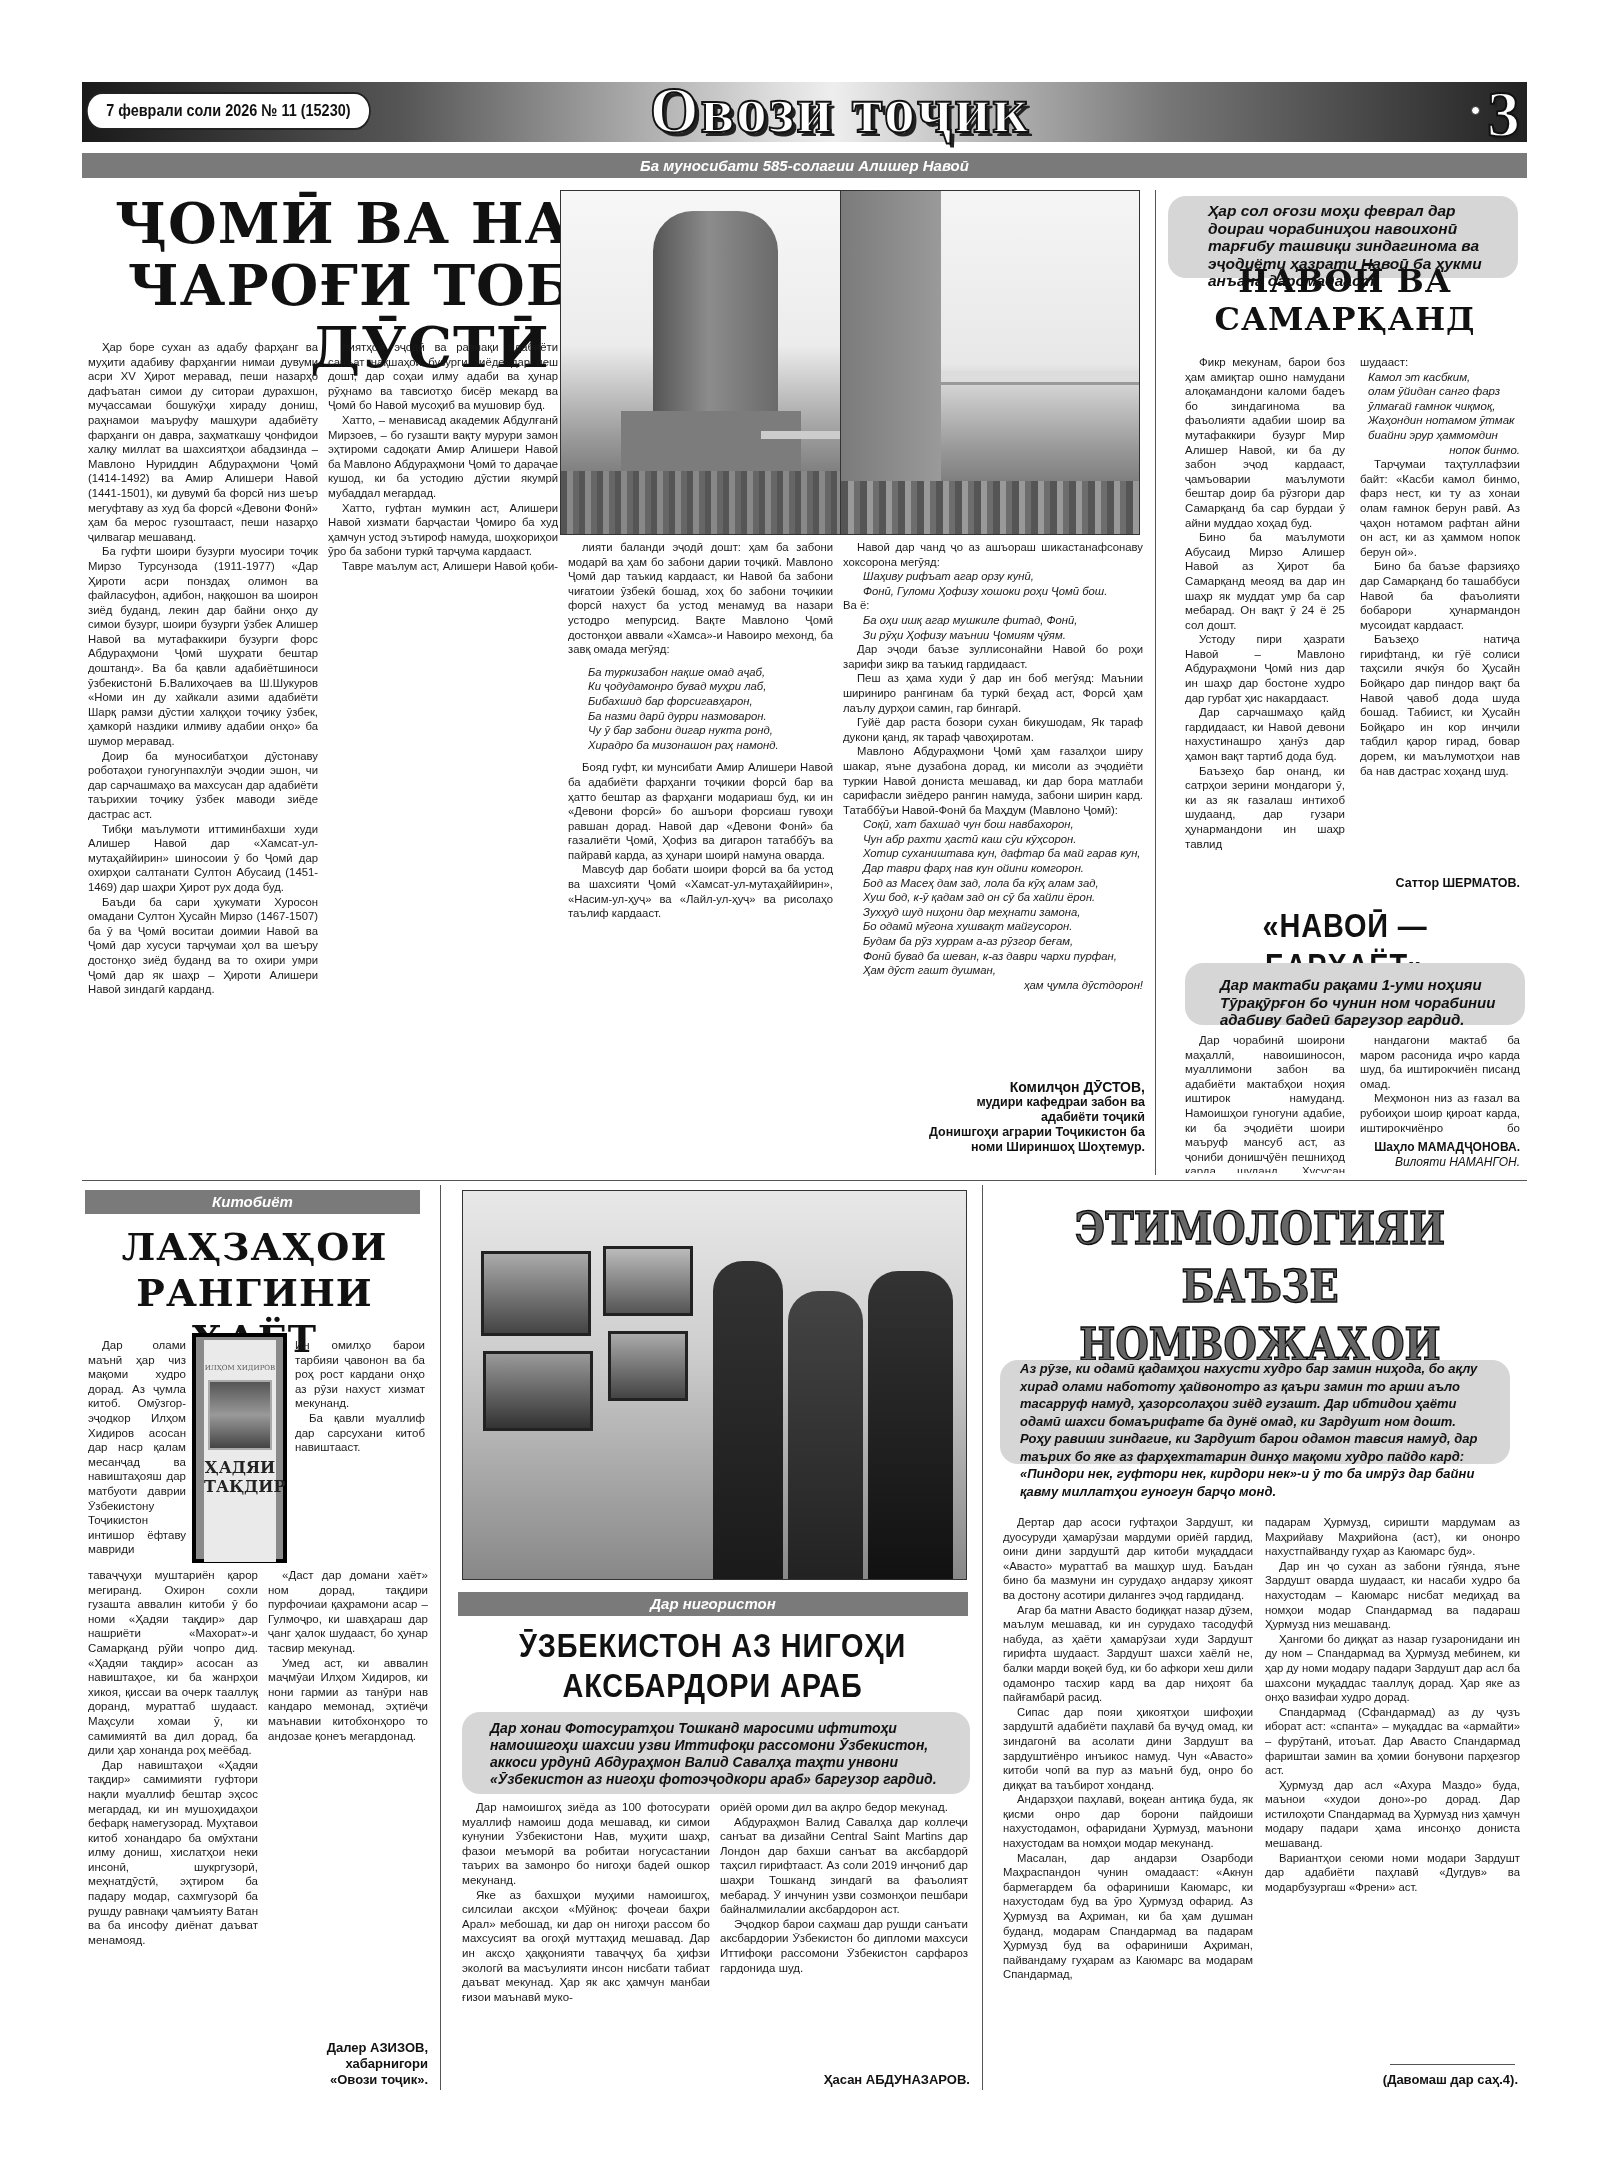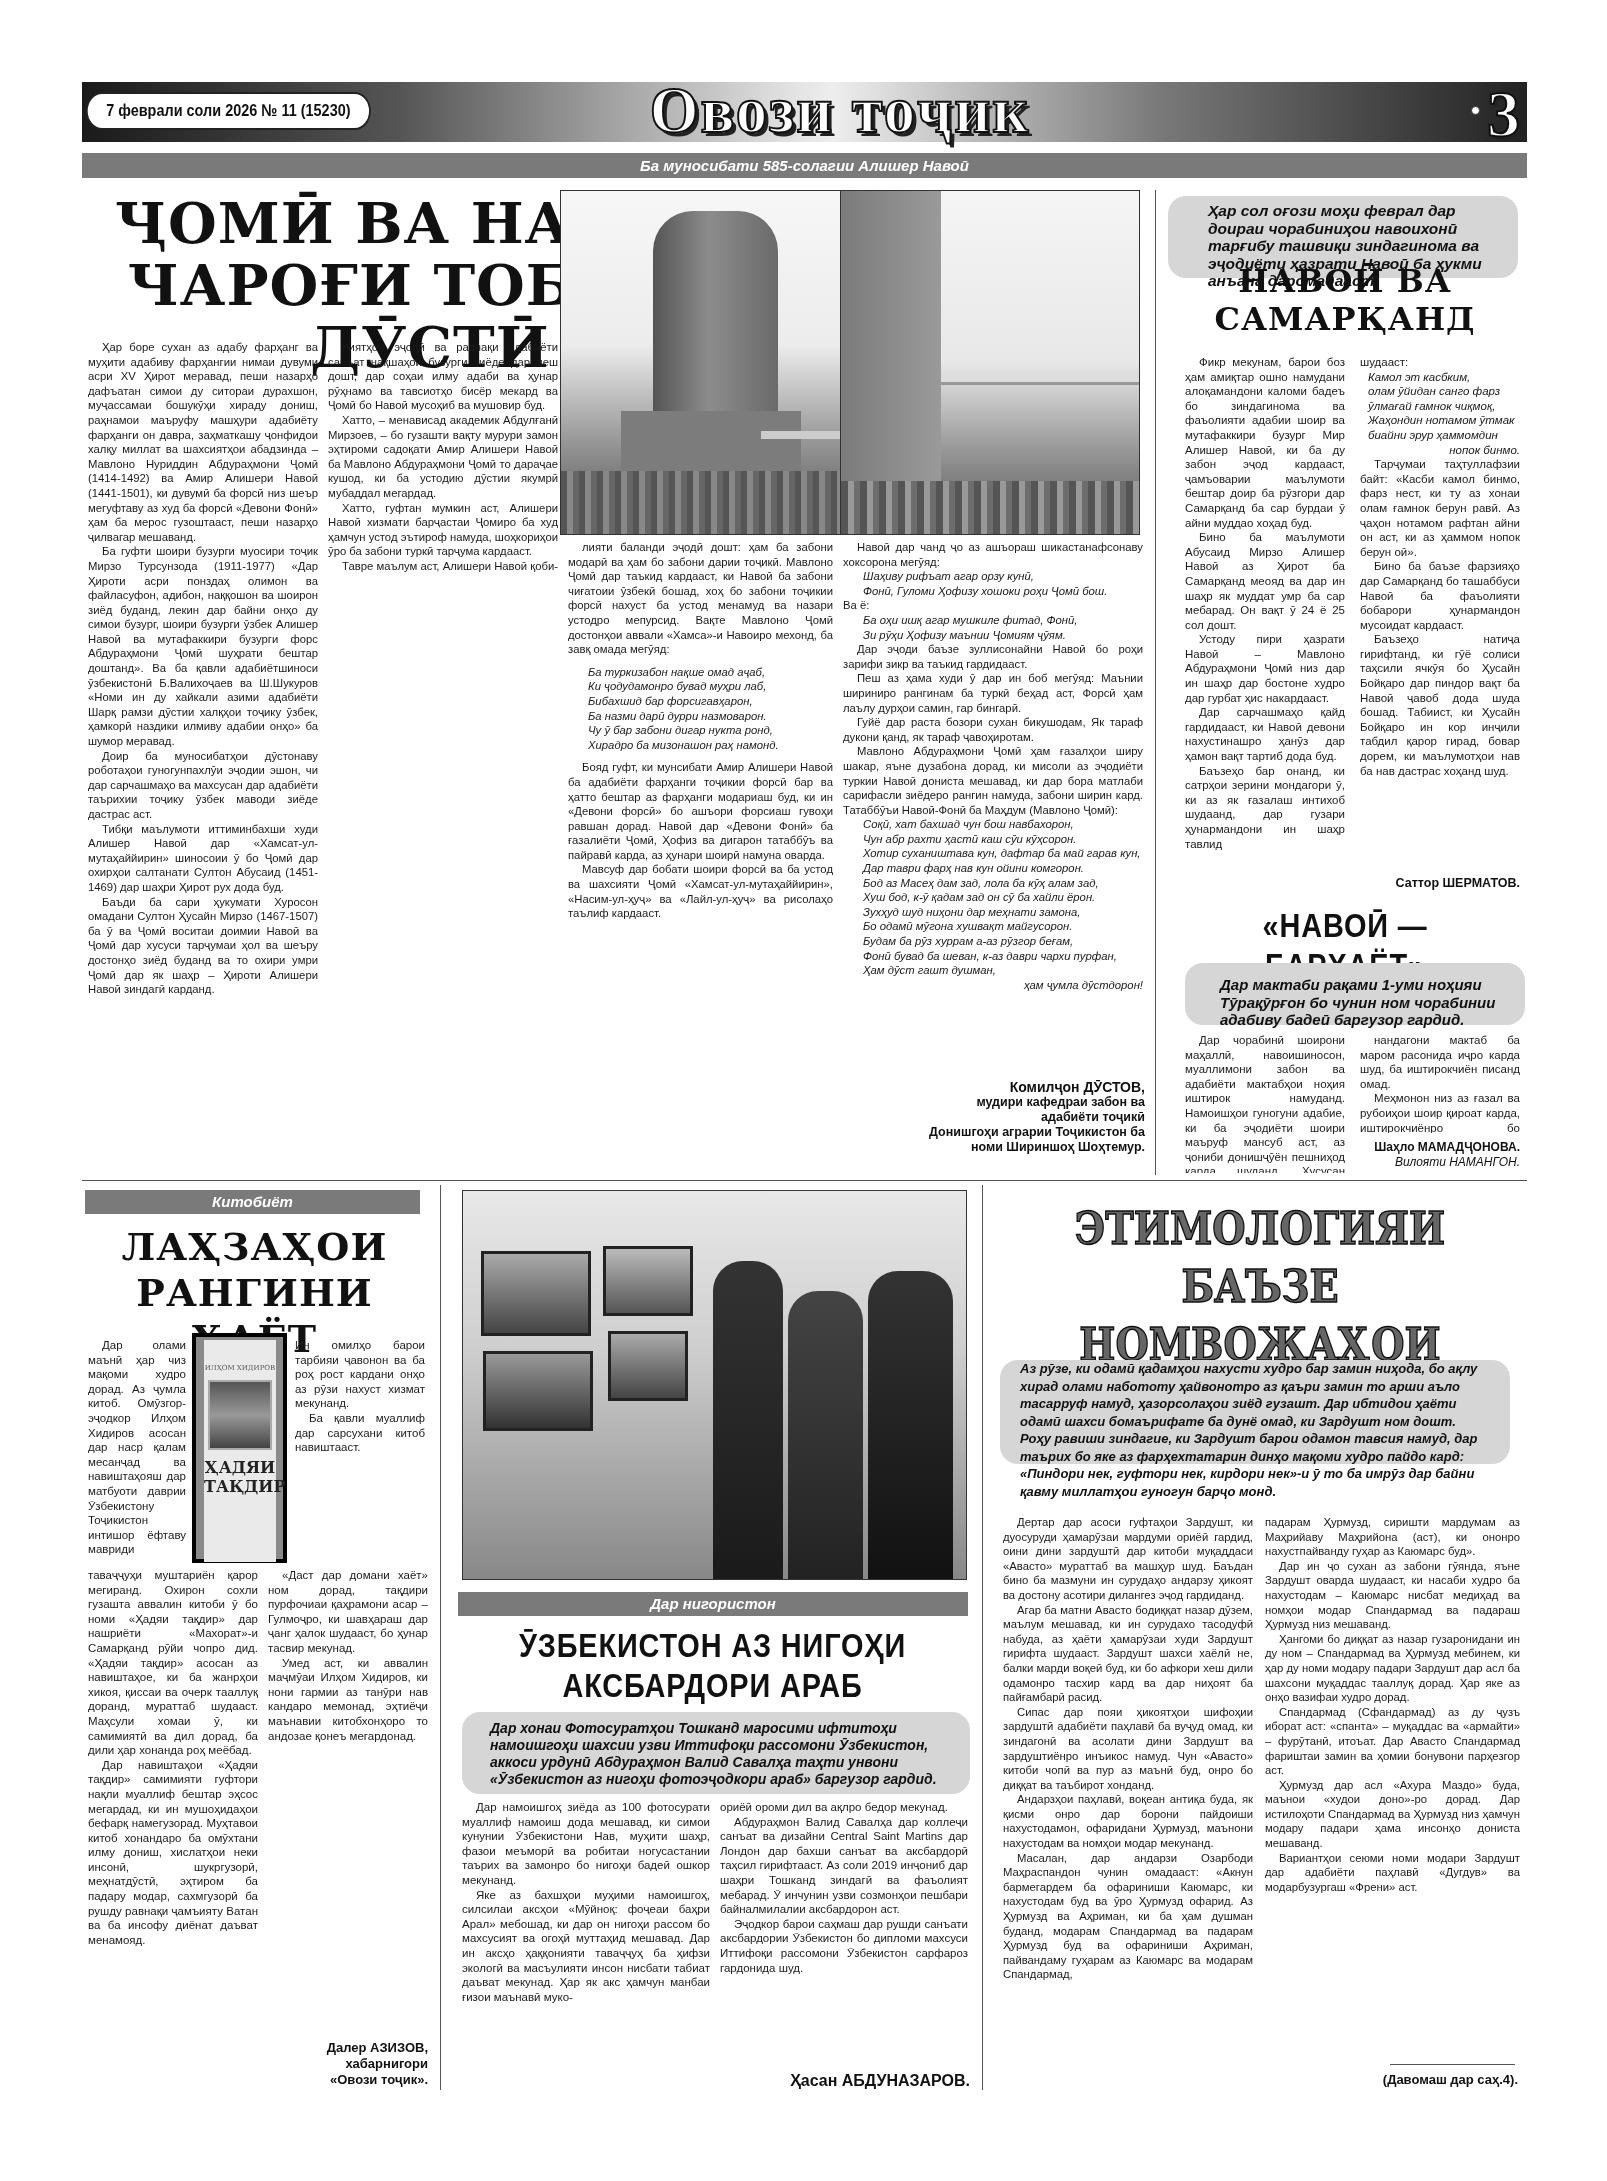--- a/index.html
+++ b/index.html
@@ -221,21 +221,21 @@
 <div id="lead3" class="lead-box">Дар хонаи Фотосуратҳои Тошканд маросими ифтитоҳи намоишгоҳи шахсии узви Иттифоқи рассомони Ӯзбекистон, аккоси урдунӣ Абдураҳмон Валид Савалҳа таҳти унвони «Ӯзбекистон аз нигоҳи фотоэҷодкори араб» баргузор гардид.</div>
 <div class="col" style="left:462px;top:1800px;width:248px;height:295px;font-size:11.5px">
   <p>Дар намоишгоҳ зиёда аз 100 фотосурати муаллиф намоиш дода мешавад, ки симои кунунии Ӯзбекистони Нав, муҳити шаҳр, фазои меъморӣ ва робитаи ногусастании таърих ва замонро бо нигоҳи бадеӣ ошкор мекунанд.</p>
   <p>Яке аз бахшҳои муҳими намоишгоҳ, силсилаи аксҳои «Мӯйноқ: фоҷеаи баҳри Арал» мебошад, ки дар он нигоҳи рассом бо махсусият ва огоҳӣ муттаҳид мешавад. Дар ин аксҳо ҳаққонияти таваҷҷуҳ ба ҳифзи экологӣ ва масъулияти инсон нисбати табиат даъват мекунад. Ҳар як акс ҳамчун манбаи ғизои маънавӣ муко-</p>
 </div>
 <div class="col" style="left:720px;top:1800px;width:248px;height:240px;font-size:11.5px">
   <p style="text-indent:0">ориёӣ ороми дил ва ақлро бедор мекунад.</p>
   <p>Абдураҳмон Валид Савалҳа дар коллеҷи санъат ва дизайни Central Saint Martins дар Лондон дар бахши санъат ва аксбардорӣ таҳсил гирифтааст. Аз соли 2019 инҷониб дар шаҳри Тошканд зиндагӣ ва фаъолият мебарад. Ӯ инчунин узви созмонҳои пешбари байналмилалии аксбардорон аст.</p>
   <p>Эҷодкор барои саҳмаш дар рушди санъати аксбардории Ӯзбекистон бо дипломи махсуси Иттифоқи рассомони Ӯзбекистон сарфароз гардонида шуд.</p>
 </div>
-<div class="abs" style="left:720px;top:2072px;width:250px;text-align:right;font-weight:bold;font-size:16px">Ҳасан АБДУНАЗАРОВ.</div>
+<div class="abs" style="left:720px;top:2072px;width:250px;text-align:right;font-weight:bold;font-size:13px">Ҳасан АБДУНАЗАРОВ.</div>
 
 <div class="vrule" style="left:982px;top:1185px;height:905px"></div>
 
 <div id="h-etym" class="abs">
   <div>ЭТИМОЛОГИЯИ БАЪЗЕ</div>
   <div>НОМВОЖАҲОИ АВАСТОӢ</div>
 </div>
 <div id="lead4" class="lead-box">
   <div>Аз рӯзе, ки одамӣ қадамҳои нахусти худро бар замин ниҳода, бо ақлу хирад олами набототу ҳайвонотро аз қаъри замин то арши аъло тасарруф намуд, ҳазорсолаҳои зиёд гузашт. Дар ибтидои ҳаёти одамӣ шахси бомаърифате ба дунё омад, ки Зардушт ном дошт.</div>
   <div>Роҳу равиши зиндагие, ки Зардушт барои одамон тавсия намуд, дар таърих бо яке аз фарҳехтатарин динҳо мақоми худро пайдо кард: «Пиндори нек, гуфтори нек, кирдори нек»-и ӯ то ба имрӯз дар байни қавму миллатҳои гуногун барҷо монд.</div>

